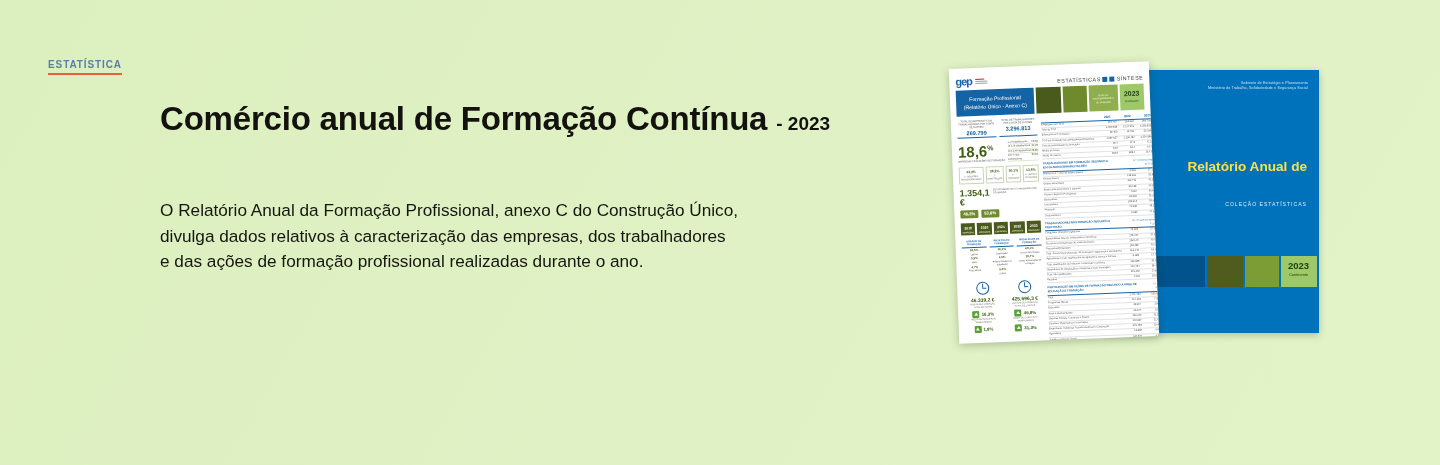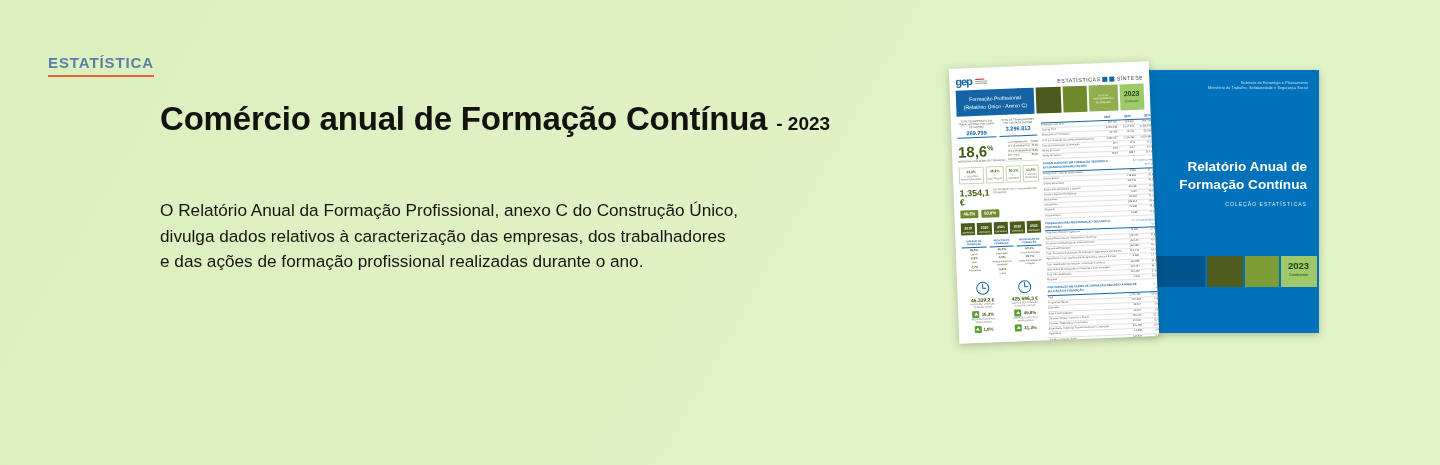--- a/index.html
+++ b/index.html
@@ -20,21 +20,21 @@
     background: linear-gradient(120deg, #dcefbe 0%, #e0f2c5 55%, #e2f3c8 100%);
   }
 
   
   .kicker-wrap {
     position: absolute;
     left: 48px;
     top: 54px;
   }
   .kicker {
-    font-size: 15px;
+    font-size: 10px;
     font-weight: bold;
     letter-spacing: .9px;
     color: #5a7fa6;
     padding-bottom: 3px;
     border-bottom: 2px solid #e8613c;
     display: inline-block;
     line-height: 1.1;
   }
 
   .title {
@@ -99,21 +99,21 @@
     color: #cfe6f5;
     font-size: 3.6px;
     line-height: 5.4px;
     letter-spacing: .15px;
   }
   .cover-title {
     position: absolute;
     left: 42px;
     right: 12px;
     top: 88px;
-    color: #ffffff;
+    color: #fde047;
     font-size: 13.6px;
     font-weight: bold;
     line-height: 18px;
     text-align: right;
   }
   .cover-collection {
     position: absolute;
     right: 12px;
     top: 131px;
     color: #d9ecf8;
@@ -370,21 +370,20 @@
   <div class="art">
 
     <div class="cover">
       <div class="cover-spine"></div>
       <div class="cover-pub">
         <div>Gabinete de Estratégia e Planeamento</div>
         <div>Ministério do Trabalho, Solidariedade e Segurança Social</div>
       </div>
       <div class="cover-title">
         <div>Relatório Anual de</div>
-        <div>Formação Contínua</div>
       </div>
       <div class="cover-collection">COLEÇÃO ESTATÍSTICAS</div>
       <div class="cover-bar">
         <div class="cb-blue"></div>
         <div class="cb-olive"></div>
         <div class="cb-green"></div>
         <div class="cb-lime">
           <span class="yr">2023</span>
           <span class="rg">Continente</span>
         </div>

